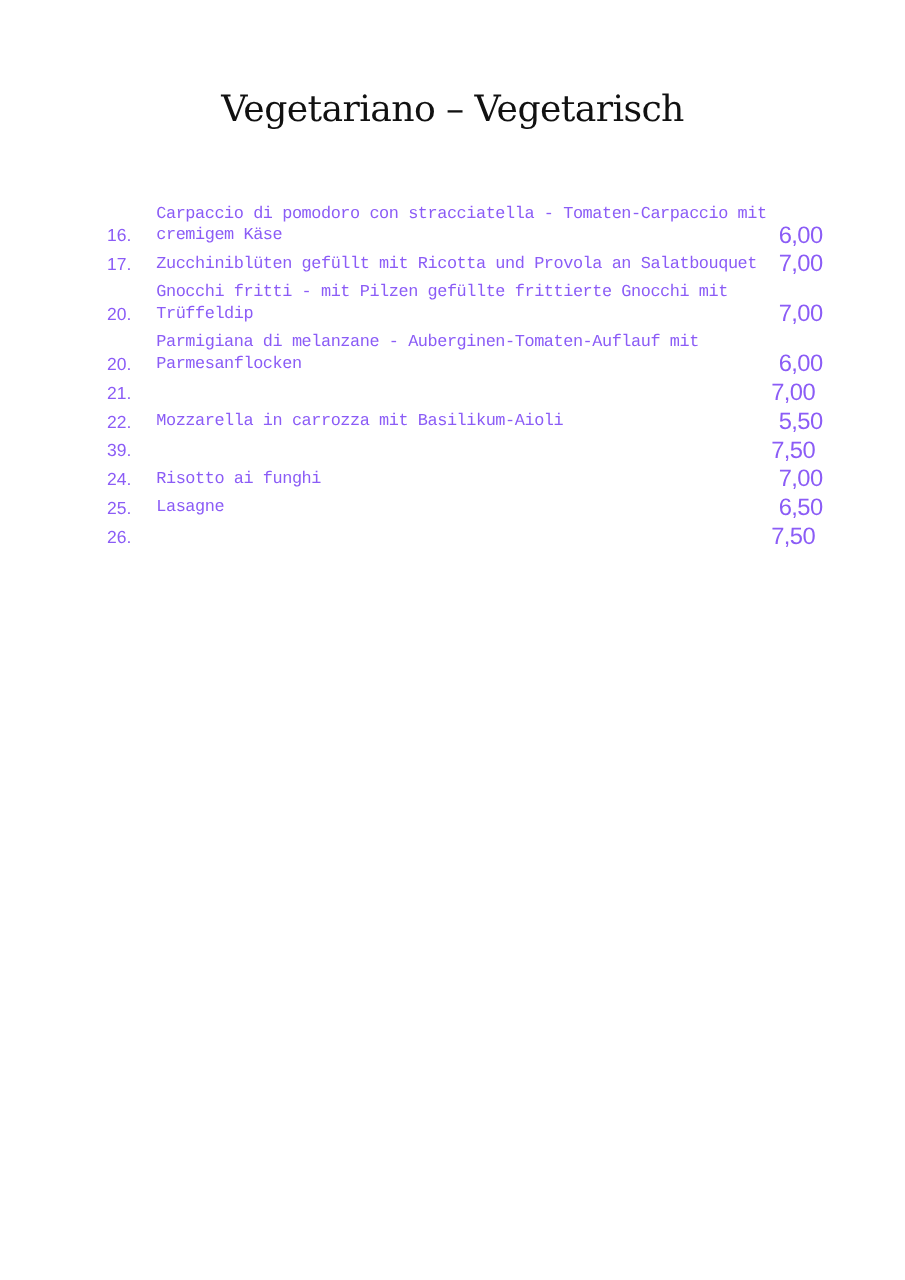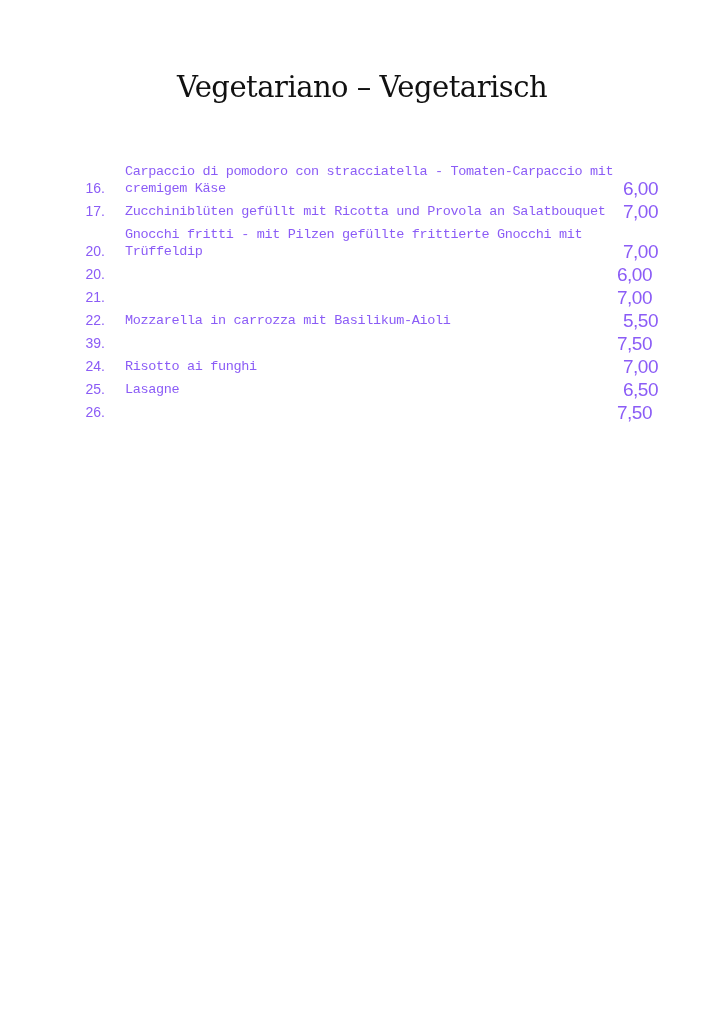--- a/index.html
+++ b/index.html
@@ -33,20 +33,21 @@
       <span class="desc">Zucchiniblüten gefüllt mit Ricotta und Provola an Salatbouquet</span>
       <span class="price">7,00</span>
     </div>
     <div class="item">
       <span class="num">20.</span>
       <span class="desc">Gnocchi fritti - mit Pilzen gefüllte frittierte Gnocchi mit Trüffeldip</span>
       <span class="price">7,00</span>
     </div>
     <div class="item">
       <span class="num">20.</span>
+      <span class="desc">Parmigiana di melanzane - Auberginen-Tomaten-Auflauf mit Parmesanflocken</span>
       <span class="price">6,00</span>
     </div>
     <div class="item">
       <span class="num">21.</span>
       <span class="price">7,00</span>
     </div>
     <div class="item">
       <span class="num">22.</span>
       <span class="desc">Mozzarella in carrozza mit Basilikum-Aioli</span>
       <span class="price">5,50</span>

